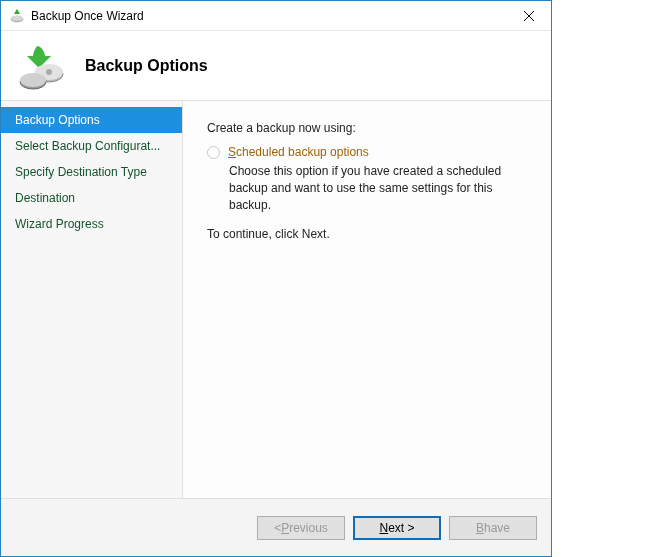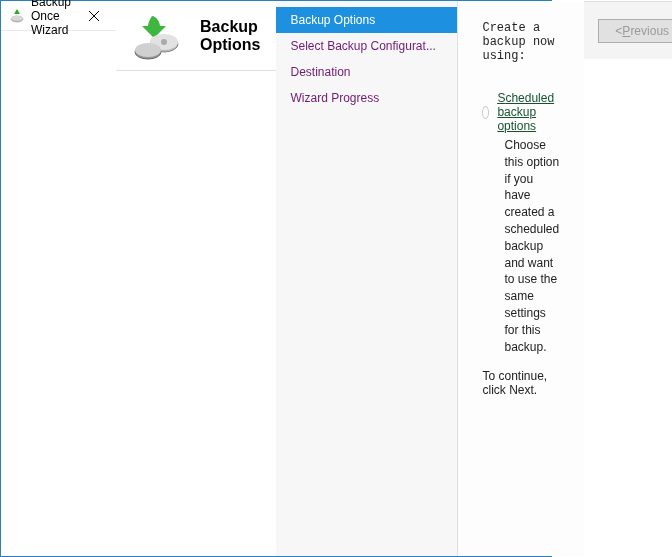--- a/index.html
+++ b/index.html
@@ -10,21 +10,21 @@
     font-family: "Segoe UI", Tahoma, sans-serif;
     font-size: 12px;
     color: #000;
   }
   .window {
     width: 552px;
     height: 557px;
     border: 1px solid #2a80ba;
     background: #fff;
     display: flex;
-    flex-direction: row;
+    flex-direction: column;
     position: relative;
   }
   .titlebar {
     height: 30px;
     display: flex;
     align-items: center;
     padding: 0 0 0 8px;
     border-bottom: 1px solid #eaeaea;
   }
   .titlebar-icon {
@@ -74,42 +74,41 @@
 
   .sidebar {
     width: 182px;
     background: #f7f7f7;
     border-right: 1px solid #e0e0e0;
     padding-top: 6px;
   }
   .sidebar-item {
     padding: 6px 12px 6px 14px;
     font-size: 12px;
-    color: #701a75;
+    color: #14532d;
     cursor: pointer;
     white-space: nowrap;
     overflow: hidden;
     text-overflow: ellipsis;
   }
   .sidebar-item.active {
     background: #1e90e0;
     color: #fff;
   }
 
   .content {
     flex: 1;
     background: #fdfdfd;
     padding: 20px 24px 10px 24px;
     font-size: 12px;
     color: #222;
     overflow: auto;
   }
   .prompt {
-    margin-bottom: 28px;
-    font-family: Liberation Mono, monospace;
+    margin-bottom: 10px;
   }
   .option-row {
     display: flex;
     align-items: center;
     margin-bottom: 4px;
   }
   .radio {
     width: 13px;
     height: 13px;
     border-radius: 50%;
@@ -126,21 +125,21 @@
   .radio.checked {
     border-color: #222;
   }
   .radio .dot {
     width: 7px;
     height: 7px;
     border-radius: 50%;
     background: #222;
   }
   .option-label { }
-  .option-label.disabled { color: #14532d; text-decoration: underline; }
+  .option-label.disabled { color: #a16207; }
   .option-desc {
     margin: 2px 0 14px 22px;
     max-width: 360px;
     line-height: 1.4;
   }
   .continue-text {
     margin-top: 6px;
   }
   .mn { text-decoration: underline; }
 
@@ -215,20 +214,23 @@
   <div class="body">
 
     <div class="sidebar">
       <div class="sidebar-item active">
         <span>Backup Options</span>
       </div>
       <div class="sidebar-item">
         <span>Select Backup Configurat...</span>
       </div>
       <div class="sidebar-item">
+        <span>Specify Destination Type</span>
+      </div>
+      <div class="sidebar-item">
         <span>Destination</span>
       </div>
       <div class="sidebar-item">
         <span>Wizard Progress</span>
       </div>
     </div>
 
     <div class="content">
       <div class="prompt">Create a backup now using:</div>
 

